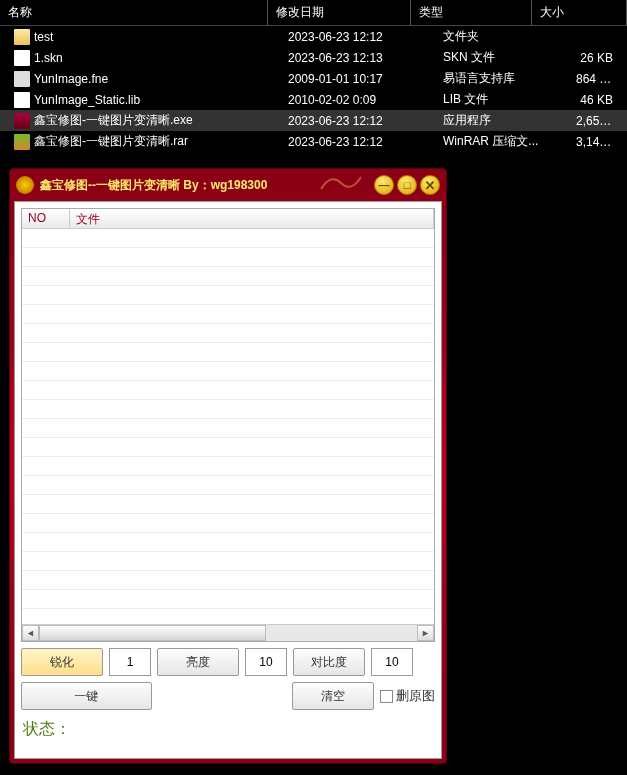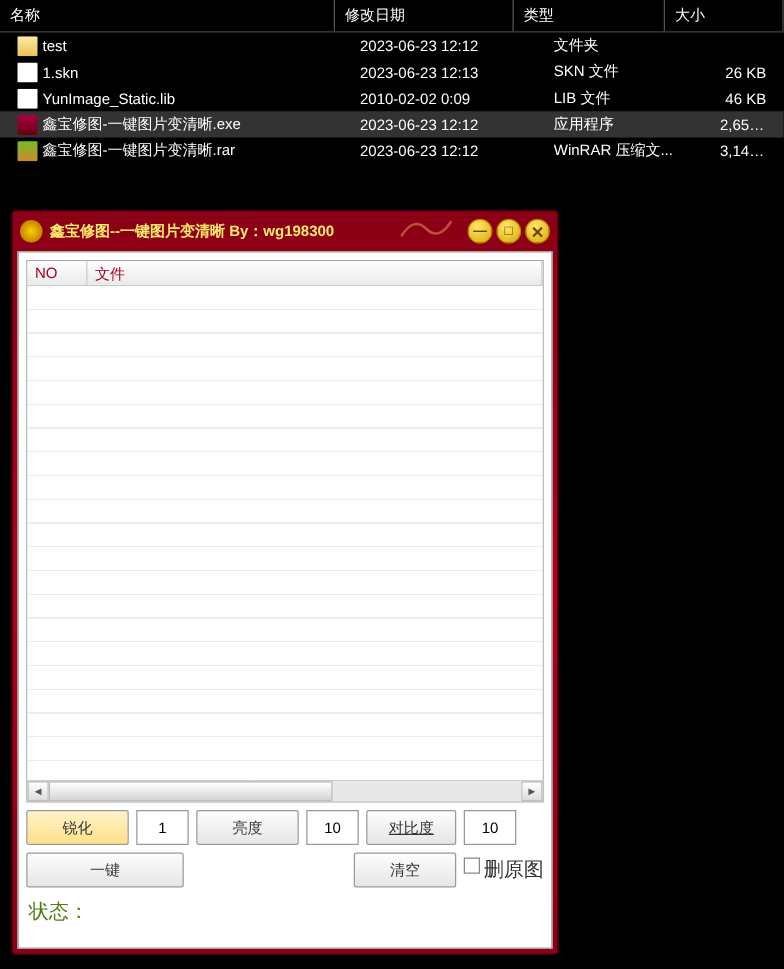--- a/index.html
+++ b/index.html
@@ -139,22 +139,22 @@
 .btn.accent { background: linear-gradient(#fff3c8, #ffe08a); }
 .val-box {
   width: 42px; height: 28px;
   border: 1px solid #999;
   background: #fff;
   display: flex; align-items: center; justify-content: center;
 }
 .btn-wide { flex: 1; }
 .btn-sharpen { width: 82px; }
 .btn-bright { width: 82px; }
-.btn-contrast { width: 72px; text-decoration: underline; }
-.chk-wrap { display: flex; gap: 3px; font-size: 16px; color: #333; }
+.btn-contrast { width: 72px; }
+.chk-wrap { display: flex; align-items: center; gap: 3px; font-size: 13px; color: #333; }
 .chk { width: 13px; height: 13px; border: 1px solid #888; background: #fff; }
 
 .status { padding: 3px 8px 18px 8px; color: #4d7c0f; font-size: 16px; }
 </style>
 </head>
 <body>
 
 <div class="explorer">
   <div class="exp-header">
     <div class="col-name">名称</div>
@@ -173,20 +173,29 @@
         <div class="cell cell-size"></div>
       </div>
       <div class="exp-row">
         <div class="cell cell-name">
           <span class="file-icon file-ico"></span>
           <span>1.skn</span>
         </div>
         <div class="cell cell-date">2023-06-23 12:13</div>
         <div class="cell cell-type">SKN 文件</div>
         <div class="cell cell-size">26 KB</div>
+      </div>
+      <div class="exp-row">
+        <div class="cell cell-name">
+          <span class="file-icon lib-ico"></span>
+          <span>YunImage.fne</span>
+        </div>
+        <div class="cell cell-date">2009-01-01 10:17</div>
+        <div class="cell cell-type">易语言支持库</div>
+        <div class="cell cell-size">864 KB</div>
       </div>
       <div class="exp-row">
         <div class="cell cell-name">
           <span class="file-icon file-ico"></span>
           <span>YunImage_Static.lib</span>
         </div>
         <div class="cell cell-date">2010-02-02 0:09</div>
         <div class="cell cell-type">LIB 文件</div>
         <div class="cell cell-size">46 KB</div>
       </div>

